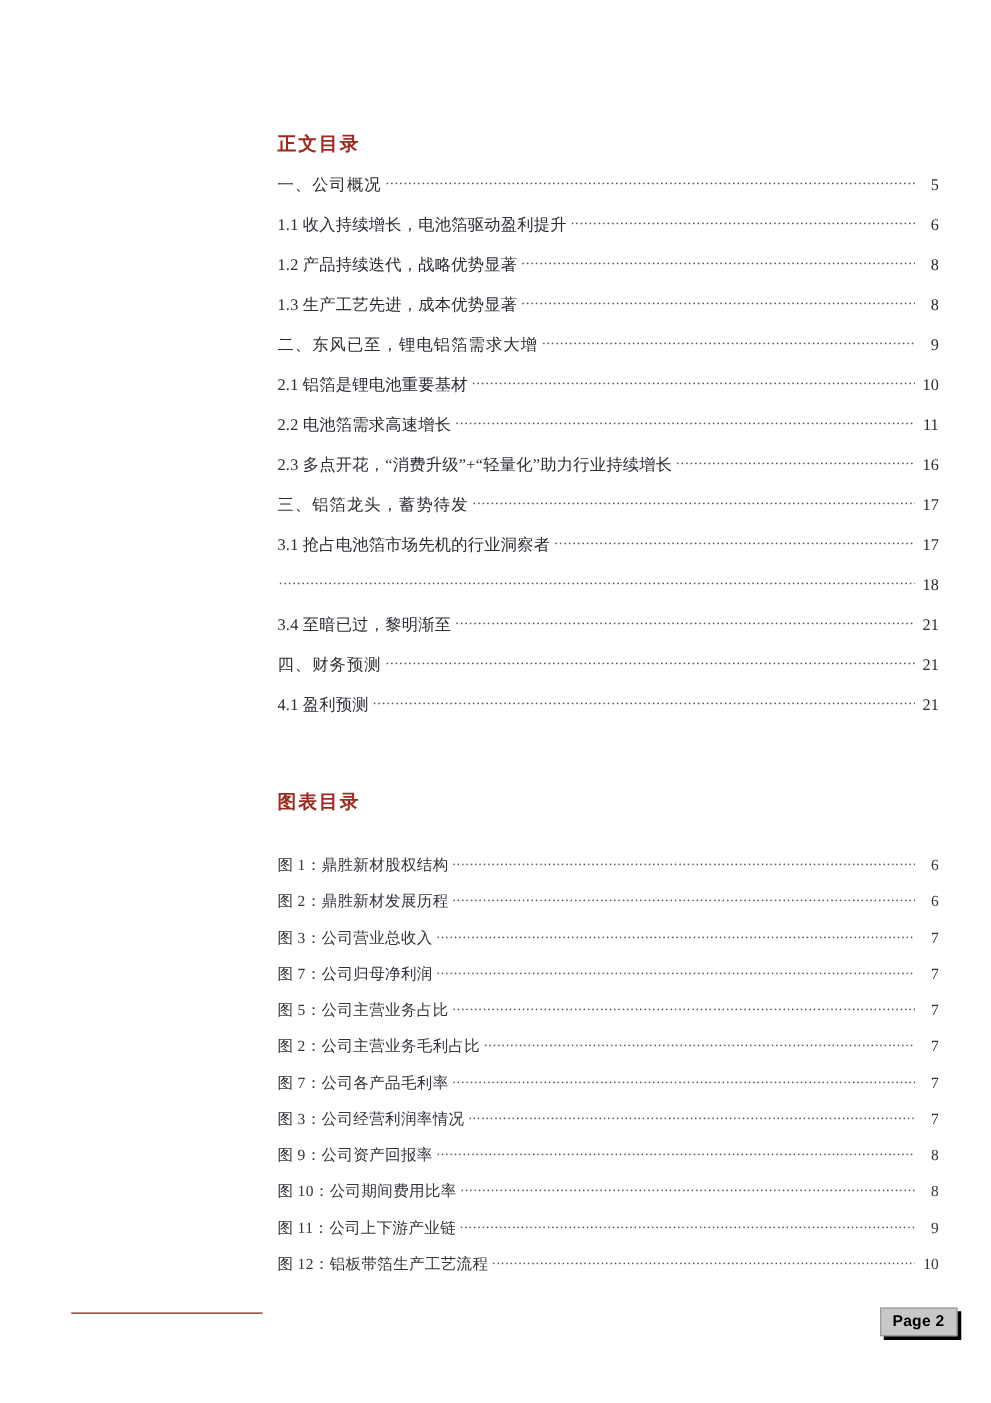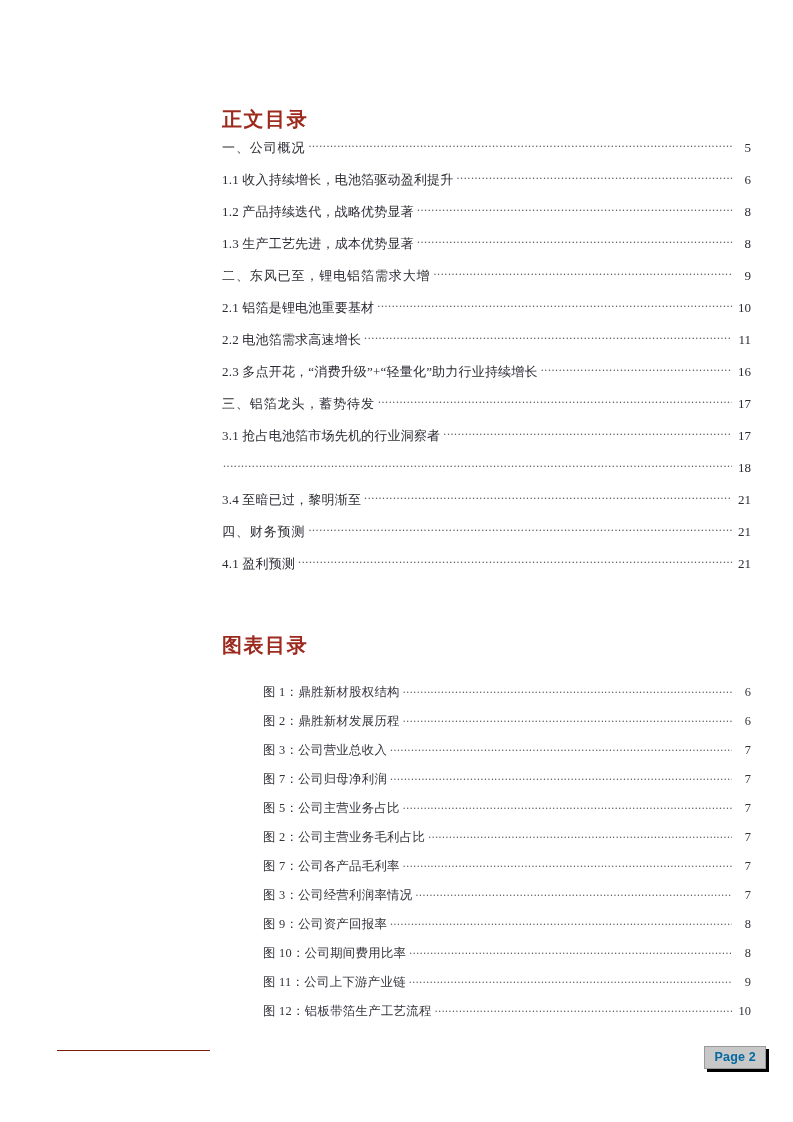--- a/index.html
+++ b/index.html
@@ -21,21 +21,21 @@
     position: absolute;
     inset: 0;
     background: #ffffff;
   }
 
   
   .section-heading {
     position: absolute;
     left: 222px;
     color: #9C2A1E;
-    font-size: 20px;
+    font-size: 15px;
     font-weight: bold;
     letter-spacing: 1.6px;
     font-family: "Liberation Serif", "DejaVu Serif", serif;
     white-space: nowrap;
   }
   #toc-heading { top: 106px; }
   #fig-heading { top: 632px; }
 
   
   .toc-list {
@@ -96,21 +96,21 @@
   
   .toc-entry.level1 .label {
     letter-spacing: 0.9px;
   }
   .toc-entry.level2 .label {
     letter-spacing: 0.2px;
     text-align: center;
   }
 
   
-  #fig-list .toc-entry .label { color: #33333b; letter-spacing: 0.3px; margin-left: 41px; }
+  #fig-list .toc-entry .label { color: #33333b; letter-spacing: 0.3px; }
   #fig-list .toc-entry .pageno { color: #33333b; font-size: 12.4px; }
   #fig-list .toc-entry .leader::before { font-size: 11.5px; }
 
   
   .footer-rule {
     position: absolute;
     left: 57px;
     top: 1050px;
     width: 153px;
     height: 0;
@@ -119,25 +119,25 @@
 
   .page-badge {
     position: absolute;
     right: 27px;
     top: 1046px;
     min-width: 62px;
     padding: 3px 9px 4px 9px;
     background: #C8C8C8;
     border: 1px solid #9a9a9a;
     box-shadow: 3px 3px 0 0 #000000;
-    color: #0369a1;
+    color: #000000;
     font-family: "Liberation Sans", sans-serif;
     font-size: 12.5px;
     font-weight: bold;
-    text-align: right;
+    text-align: left;
     letter-spacing: 0.2px;
     box-sizing: border-box;
   }
 </style>
 </head>
 <body>
 
 <div class="page">
 
   <div class="section-heading" id="toc-heading">正文目录</div>

